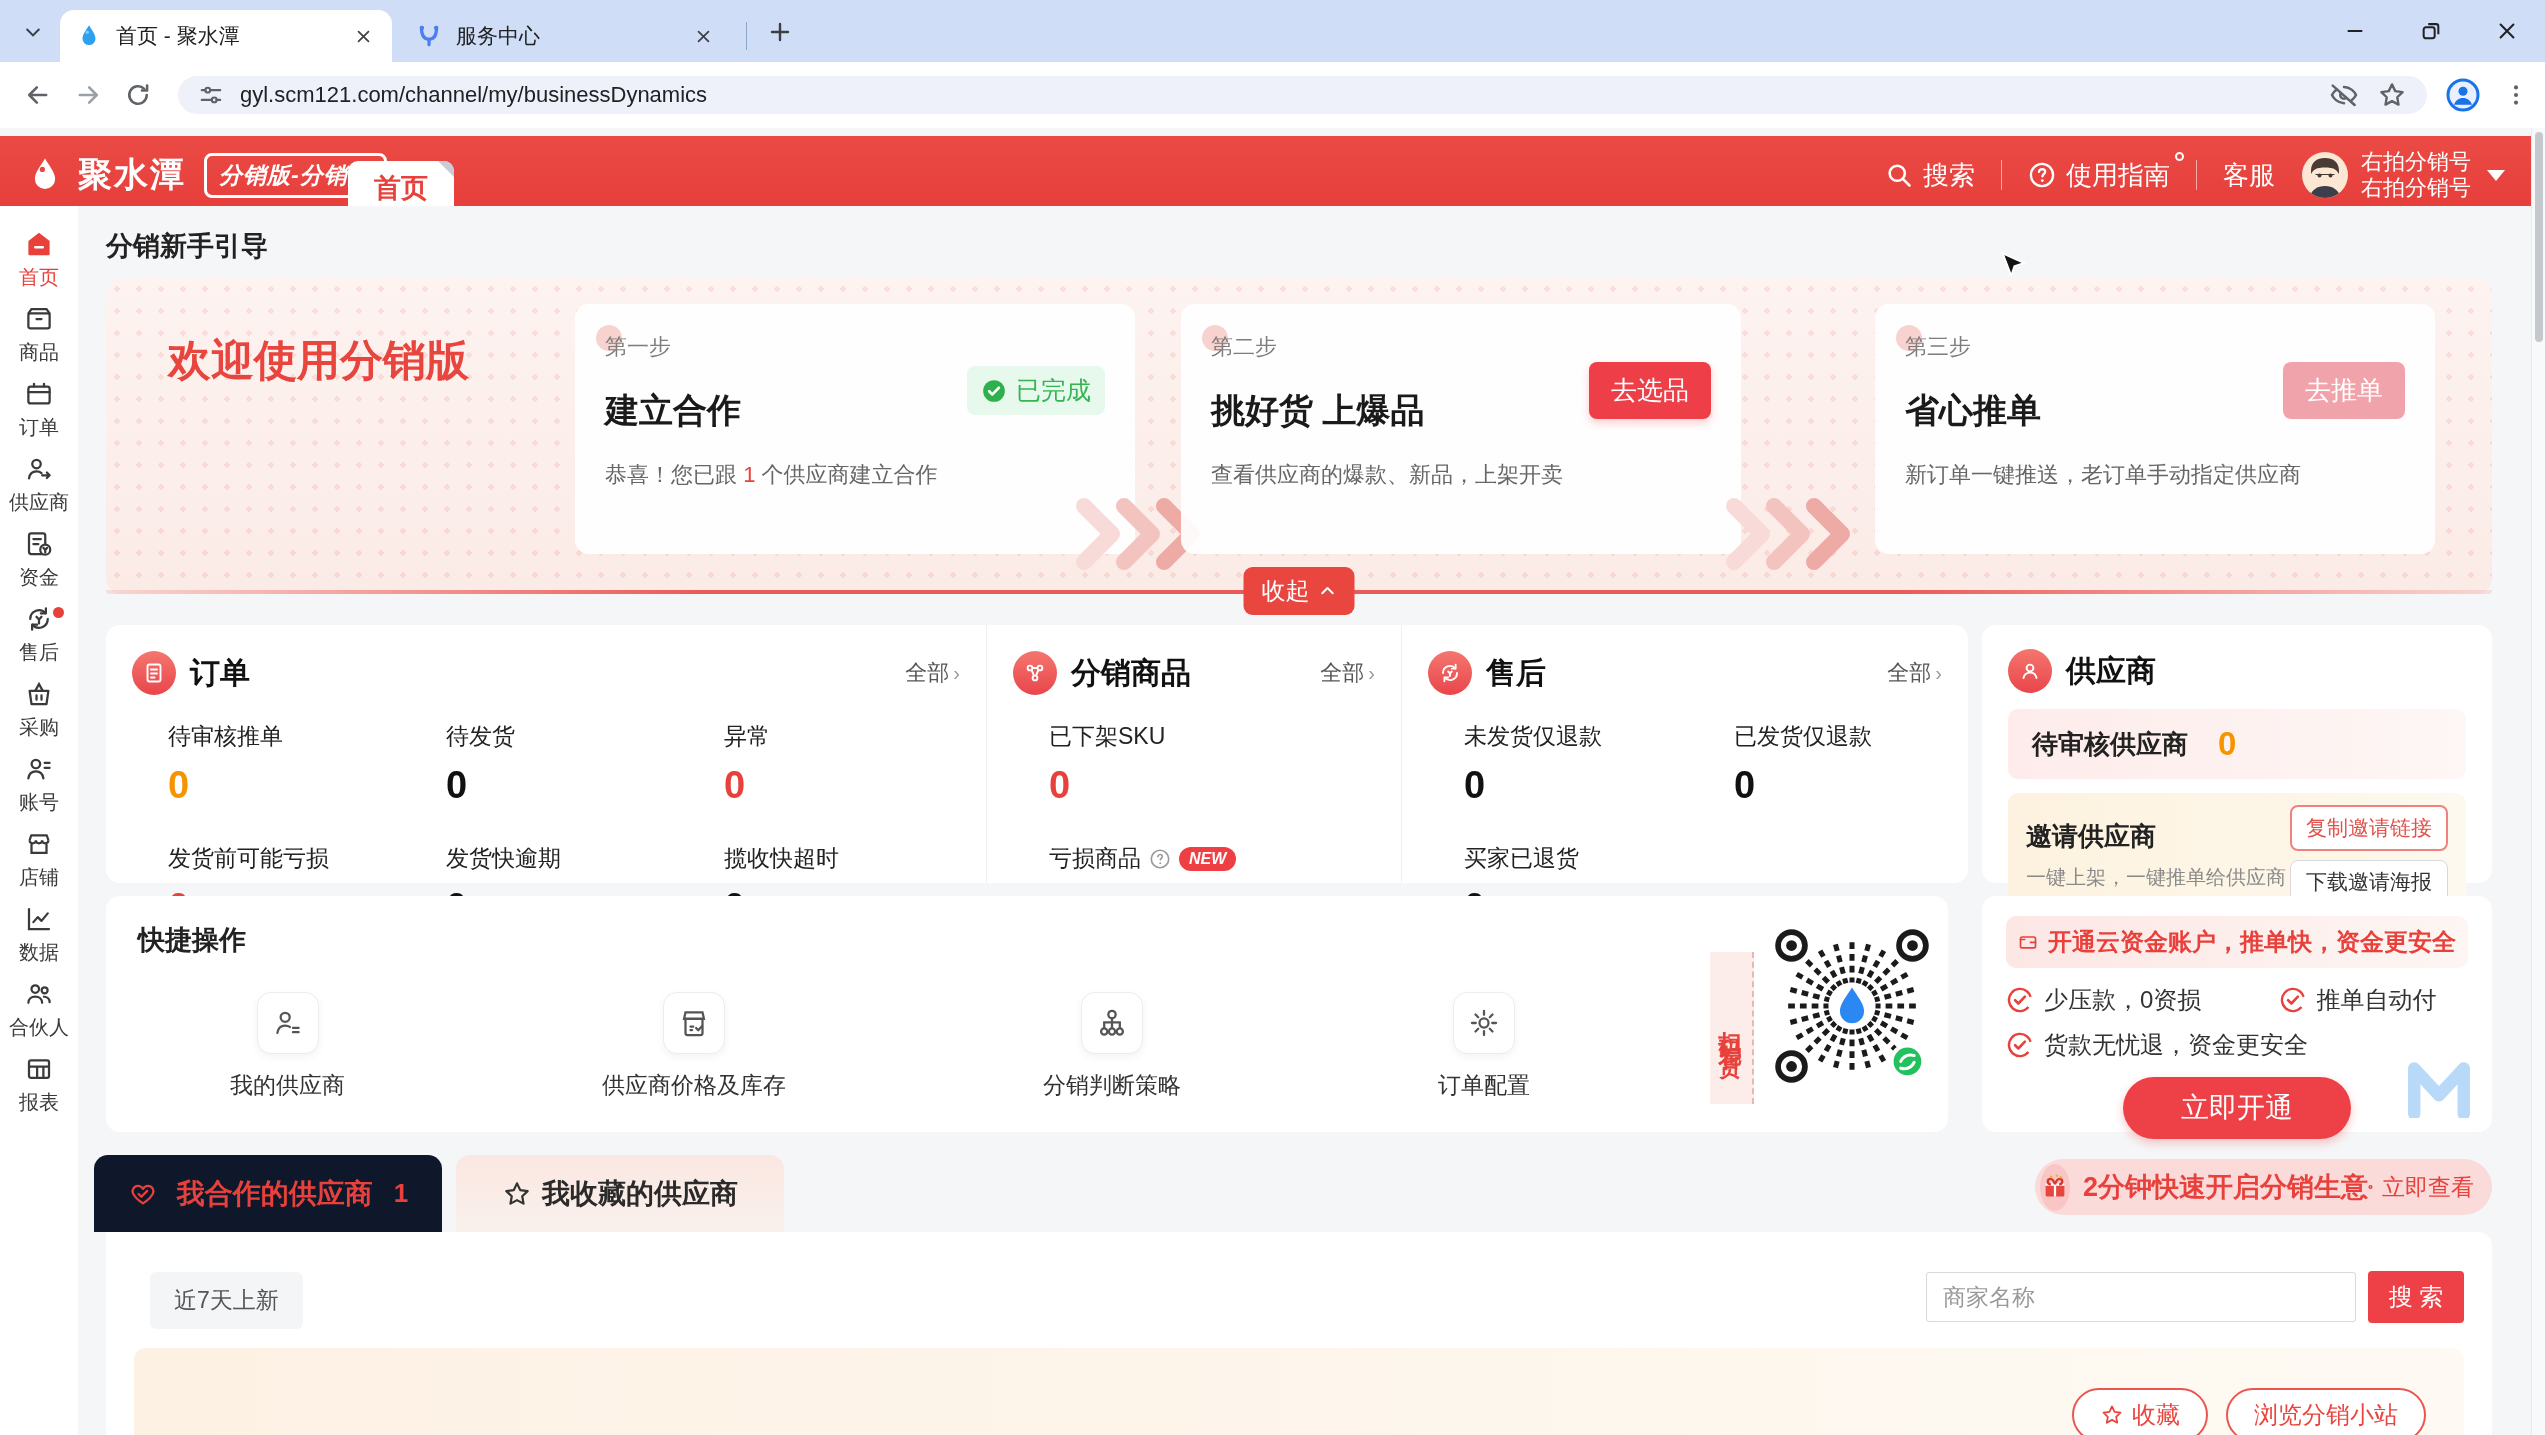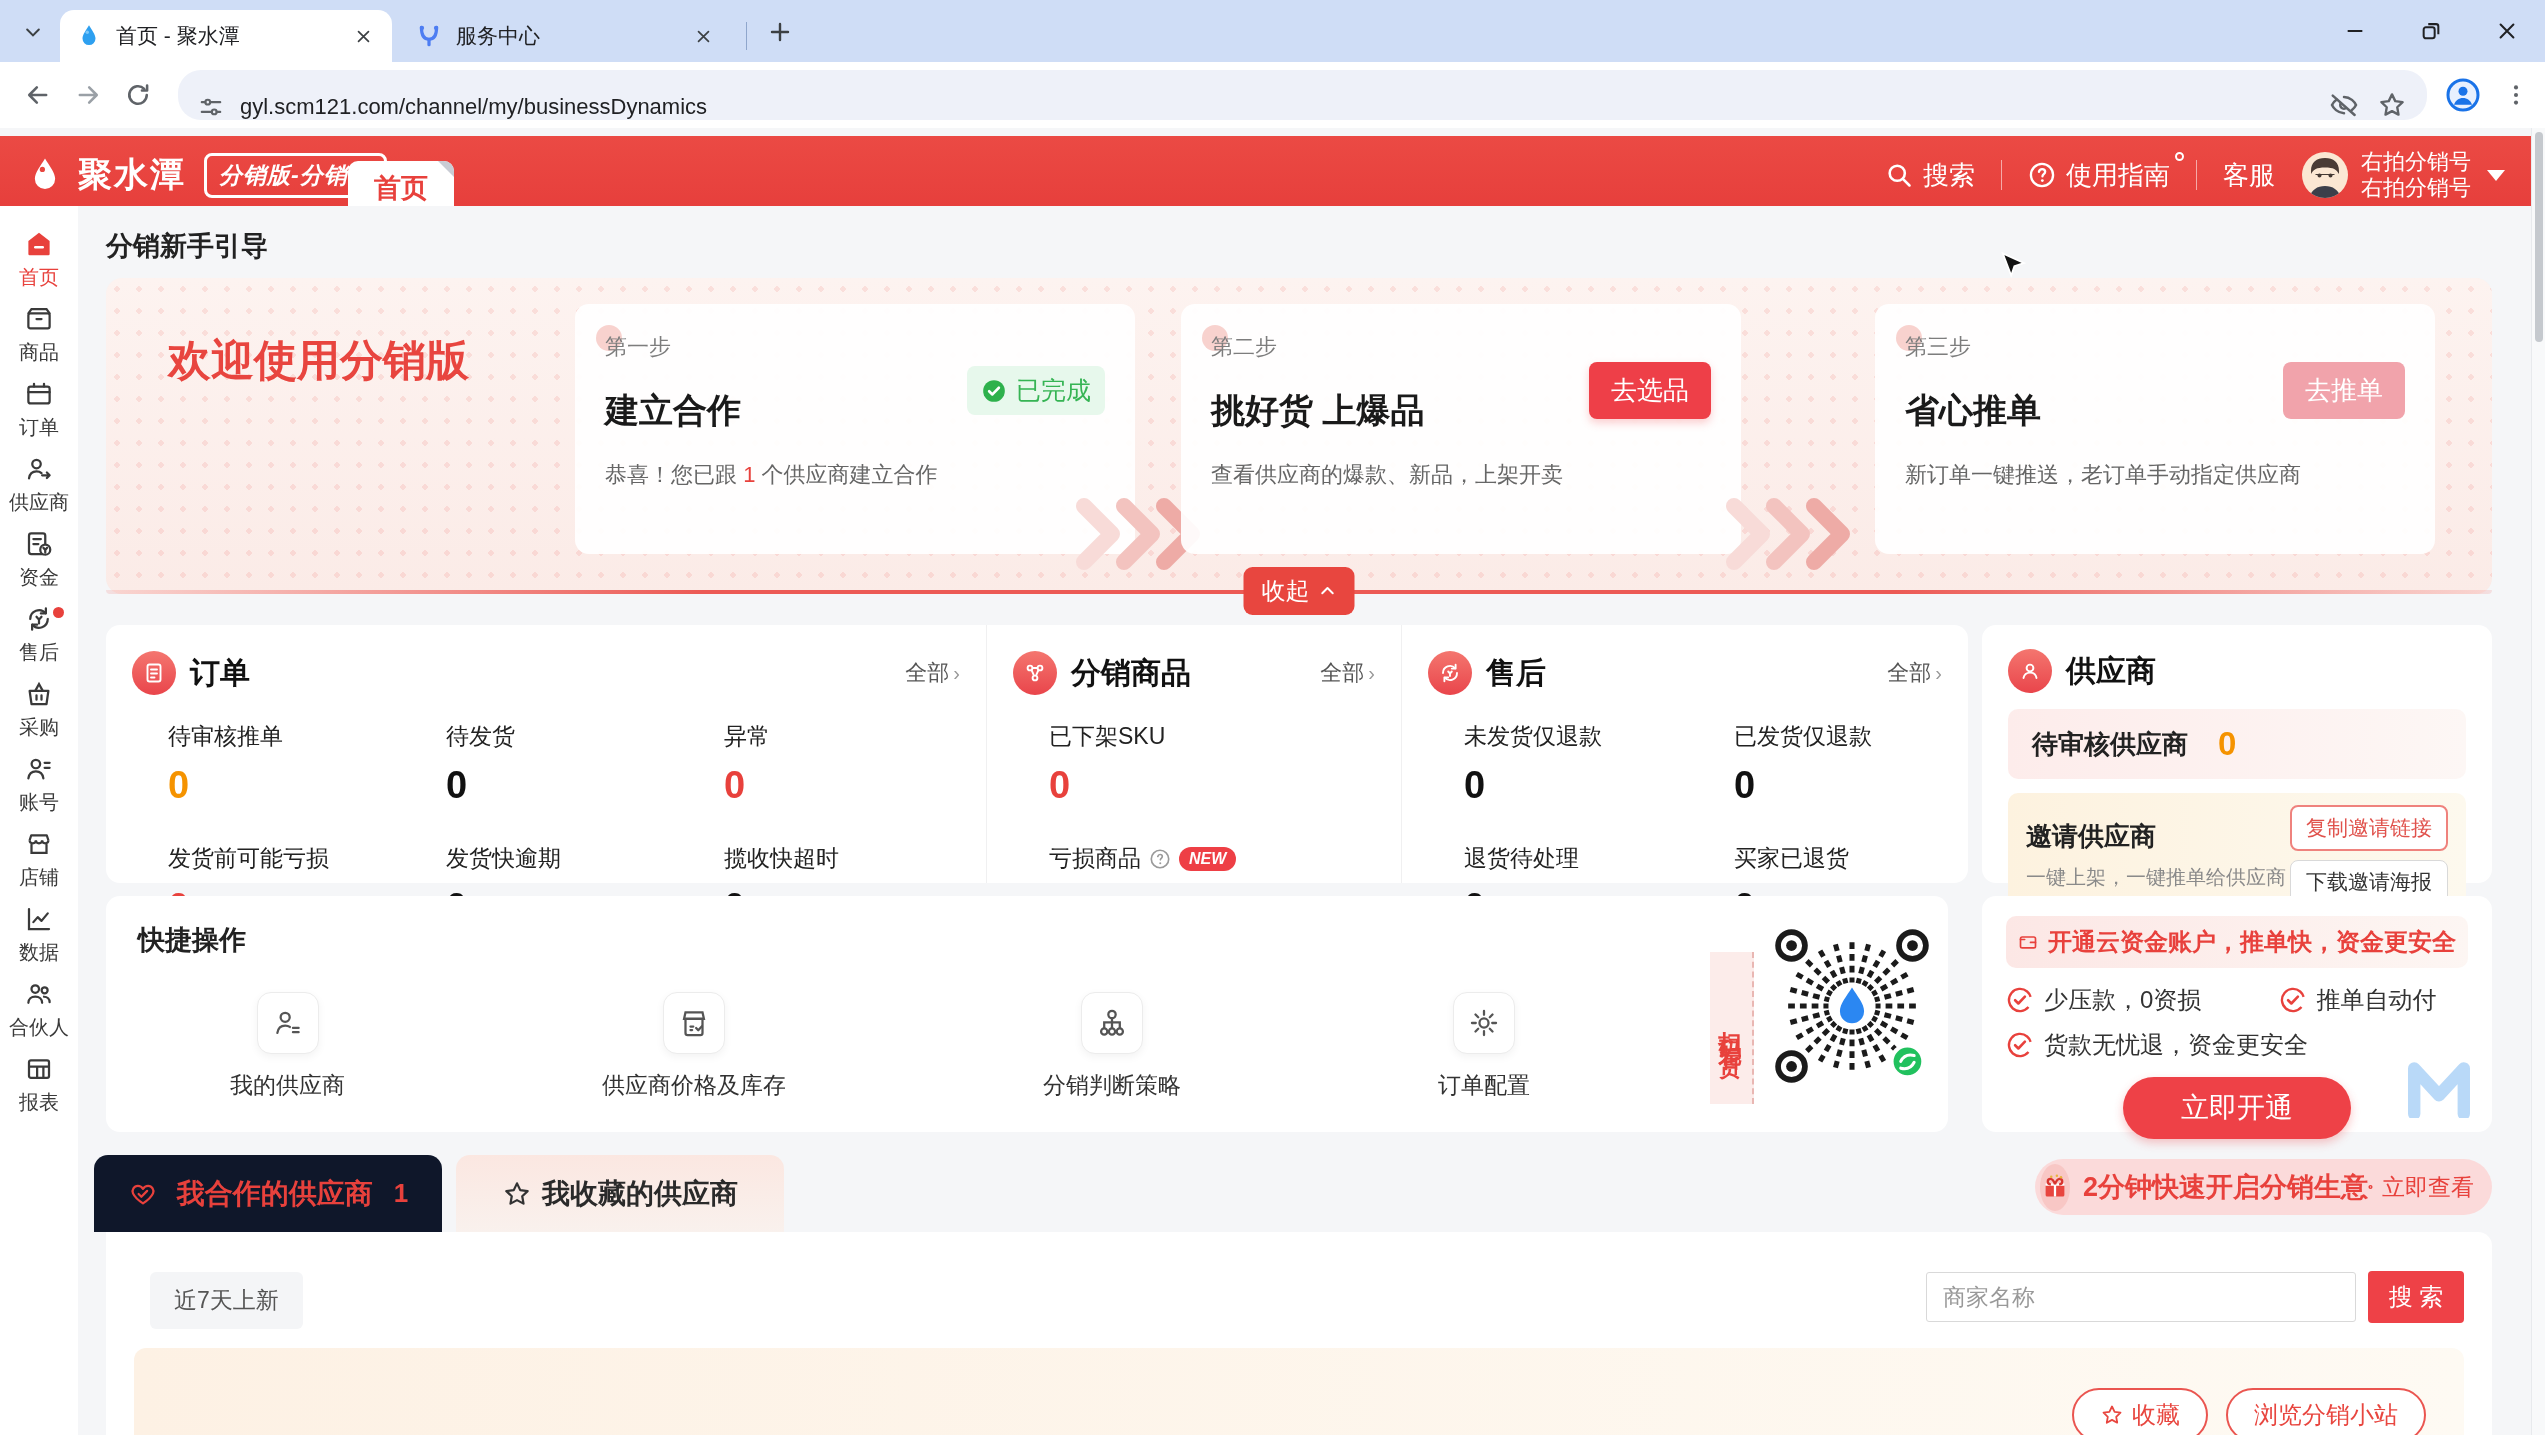--- a/index.html
+++ b/index.html
@@ -14,21 +14,21 @@
   .btab .fav { width:26px; height:26px; flex:0 0 auto; }
   .btab .ttl { flex:1; font-size:21px; color:#202124; margin-left:14px; white-space:nowrap; overflow:hidden; }
   .btab .cls { width:30px; height:30px; display:grid; place-items:center; border-radius:50%; }
   .tab-sep { position:absolute; left:746px; top:22px; width:1px; height:28px; background:#8fa6cc; }
   .newtab-btn { position:absolute; left:762px; top:14px; width:36px; height:36px; display:grid; place-items:center; color:#3c4043; }
   .win-controls { position:absolute; right:0; top:0; height:62px; display:flex; align-items:center; }
   .win-controls .wbtn { width:76px; height:62px; display:grid; place-items:center; color:#202124; }
 
   .addr { position:absolute; top:62px; left:0; right:0; height:66px; background:#fff; display:flex; align-items:center; padding:0 16px; }
   .nav-btn { width:44px; height:44px; display:grid; place-items:center; margin-right:6px; }
-  .omnibox { flex:1; height:50px; background:#eef1f9; border-radius:23px; margin:0 12px; display:flex; align-items:flex-end; padding:0 20px; }
+  .omnibox { flex:1; height:38px; background:#eef1f9; border-radius:23px; margin:0 12px; display:flex; align-items:center; padding:0 20px; }
   .omnibox .url { flex:1; font-size:22px; color:#202124; margin-left:16px; white-space:nowrap; }
   .omni-ico { width:30px; height:30px; display:grid; place-items:center; margin-left:18px; }
   .addr-right { display:flex; align-items:center; gap:22px; margin-left:6px; }
 
   
   .app { position:absolute; top:128px; left:0; right:14px; bottom:0; background:#f5f6f8; }
 
   .appbar { position:absolute; top:8px; left:0; right:0; height:78px; background:linear-gradient(180deg,#eb4a44,#e63e3b); color:#fff; }
   .brand-wrap { position:absolute; left:24px; top:0; height:78px; display:flex; align-items:center; }
   .brand-name { font-size:34px; font-weight:bold; letter-spacing:2px; margin-left:12px; }
@@ -568,24 +568,20 @@
               <span class="gt">›</span>
             </span>
         </div>
         <div class="stat-grid" style="grid-template-columns:270px 1fr;">
           <div>
               <div class="stat-label">未发货仅退款</div>
               <div class="stat-value">0</div>
             </div>
           <div>
               <div class="stat-label">已发货仅退款</div>
-              <div class="stat-value">0</div>
-            </div>
-          <div>
-              <div class="stat-label">退货待处理</div>
               <div class="stat-value">0</div>
             </div>
           <div>
               <div class="stat-label">买家已退货</div>
               <div class="stat-value">0</div>
             </div>
         </div>
       </div>
     </div>
 

